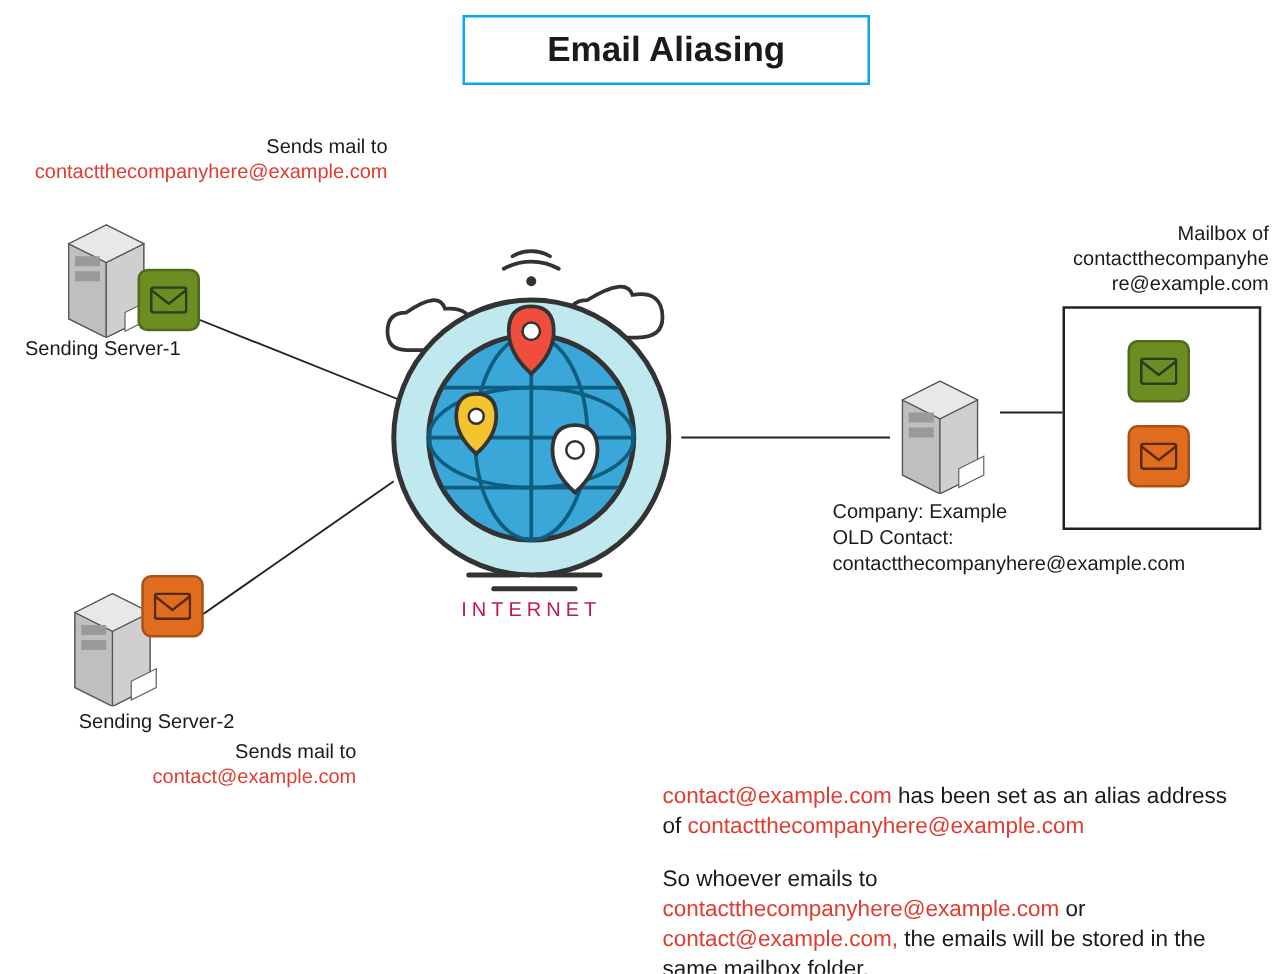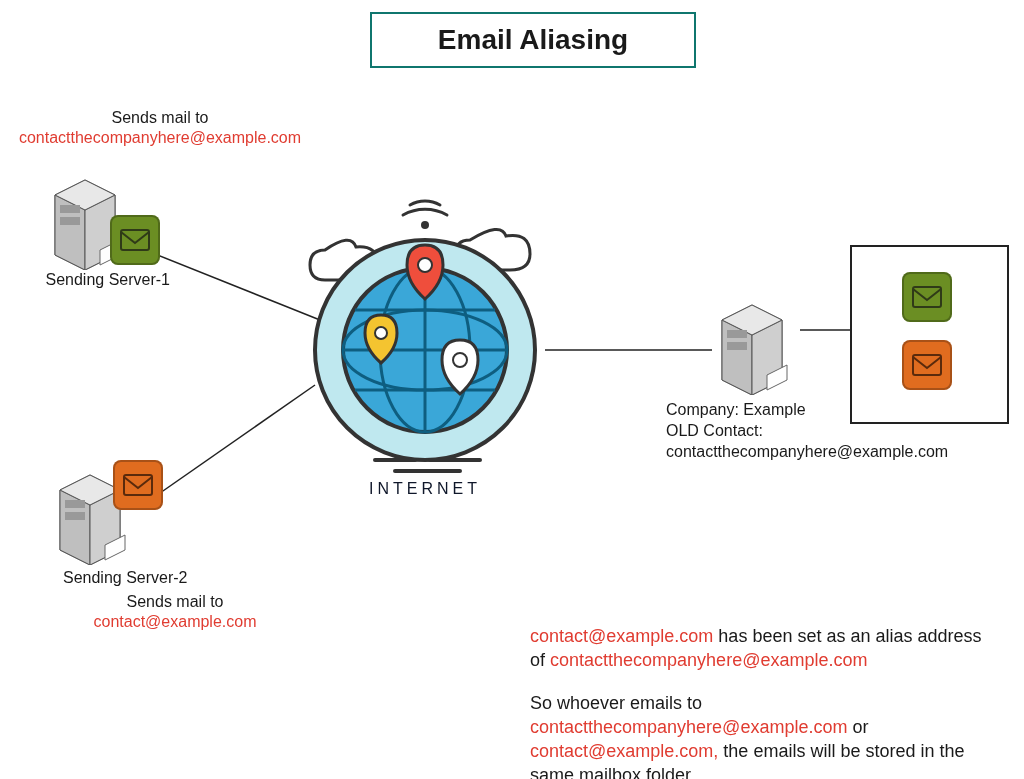--- a/index.html
+++ b/index.html
@@ -15,31 +15,31 @@
   .stage {
     position: relative;
     width: 1024px;
     height: 779px;
   }
   .title-box {
     position: absolute;
     top: 12px;
     left: 370px;
     width: 290px;
-    border: 2px solid #0f766e;
+    border: 2px solid #0ea5e9;
     text-align: center;
     padding: 10px 16px;
     font-size: 28px;
     font-weight: 700;
   }
   .caption {
     position: absolute;
     font-size: 16px;
     line-height: 1.25;
-    text-align: center;
+    text-align: right;
   }
   .red { color: #e03c31; }
   .server {
     position: absolute;
     width: 90px;
     height: 95px;
   }
   .server svg, .globe svg, .mail-chip svg { display:block; }
   .mail-chip {
     position: absolute;
@@ -62,21 +62,21 @@
     width: 260px;
     height: 300px;
   }
   .internet-label {
     position:absolute;
     left:295px; top:480px;
     width:260px;
     text-align:center;
     letter-spacing:4px;
     font-size:16px;
-    color:#0f172a;
+    color:#be185d;
   }
 
   .mailbox {
     position:absolute;
     left:850px; top:245px;
     width:155px; height:175px;
     border:2px solid #222;
   }
 
   .info-block {
@@ -127,21 +127,21 @@
       <rect x="15" y="42" width="20" height="8" fill="#999"></rect>
       <polygon points="55,75 75,65 75,80 55,90" fill="#fefefe" stroke="#666"></polygon>
     </svg>
   </div>
   <div class="mail-chip green" style="left:110px; top:215px;">
     <svg viewBox="0 0 30 22">
       <rect x="1" y="1" width="28" height="20" rx="2" fill="none" stroke="#2f3a18" stroke-width="2"></rect>
       <polyline points="1,3 15,14 29,3" fill="none" stroke="#2f3a18" stroke-width="2"></polyline>
     </svg>
   </div>
-  <div class="caption" style="left:20px; top:270px; width:150px; text-align:right;">Sending Server-1</div>
+  <div class="caption" style="left:20px; top:270px; width:150px; text-align:left;">Sending Server-1</div>
 
   <div class="server" style="left:50px; top:470px;">
     <svg viewBox="0 0 90 95">
       <polygon points="10,20 40,5 70,20 70,80 40,95 10,80" fill="#d9d9d9" stroke="#555"></polygon>
       <polygon points="10,20 40,35 40,95 10,80" fill="#bfbfbf" stroke="#555"></polygon>
       <polygon points="40,35 70,20 70,80 40,95" fill="#cfcfcf" stroke="#555"></polygon>
       <polygon points="10,20 40,5 70,20 40,35" fill="#e8e8e8" stroke="#555"></polygon>
       <rect x="15" y="30" width="20" height="8" fill="#999"></rect>
       <rect x="15" y="42" width="20" height="8" fill="#999"></rect>
       <polygon points="55,75 75,65 75,80 55,90" fill="#fefefe" stroke="#666"></polygon>
@@ -212,20 +212,25 @@
       <polygon points="55,75 75,65 75,80 55,90" fill="#fefefe" stroke="#666"></polygon>
     </svg>
   </div>
 
   <div class="info-block" style="left:650px; top:400px; width:310px;margin-left:16px;">
     <div>Company: Example</div>
     <div>OLD Contact:</div>
     <div>contactthecompanyhere@example.com</div>
   </div>
 
+  <div class="caption" style="left:840px; top:178px; width:175px;">
+    <span>Mailbox of</span><br>
+    <span>contactthecompanyhe</span><br>
+    <span>re@example.com</span>
+  </div>
 
   <div class="mailbox"></div>
   <div class="mail-chip green" style="left:902px; top:272px;">
     <svg viewBox="0 0 30 22">
       <rect x="1" y="1" width="28" height="20" rx="2" fill="none" stroke="#2f3a18" stroke-width="2"></rect>
       <polyline points="1,3 15,14 29,3" fill="none" stroke="#2f3a18" stroke-width="2"></polyline>
     </svg>
   </div>
   <div class="mail-chip orange" style="left:902px; top:340px;">
     <svg viewBox="0 0 30 22">

